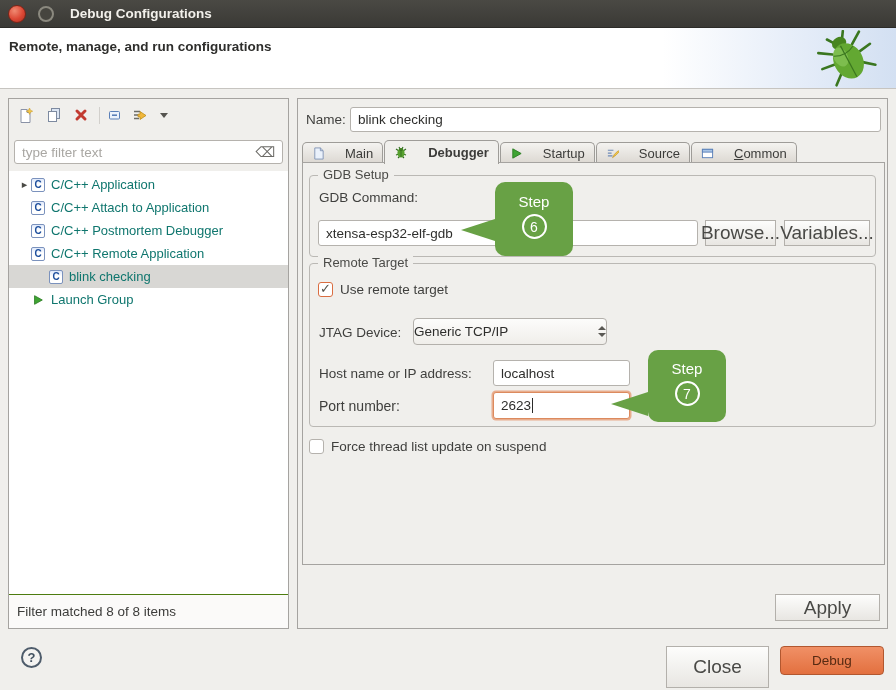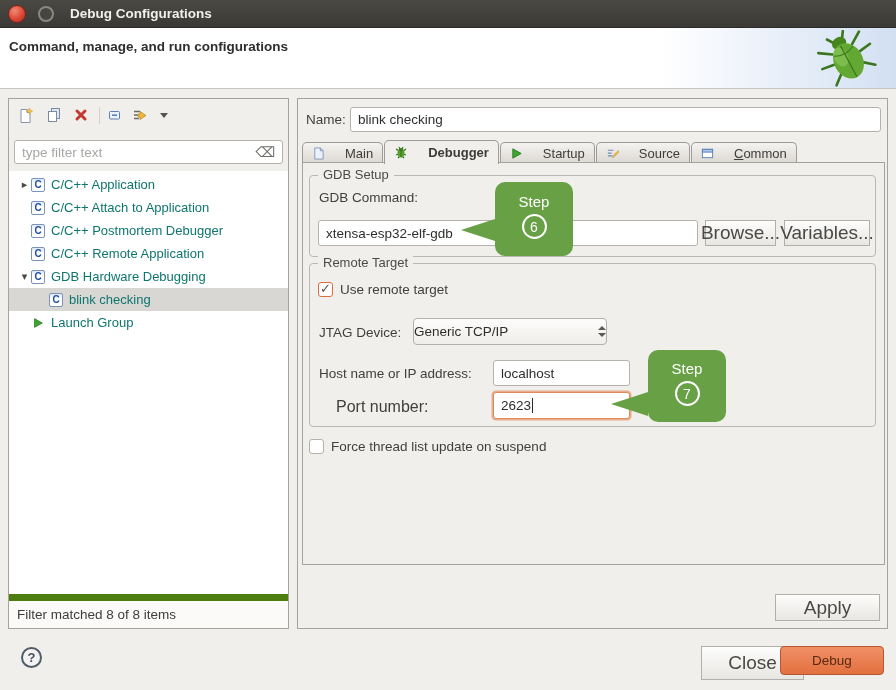--- a/index.html
+++ b/index.html
@@ -52,21 +52,21 @@
   .exp.col::before { content:"▸"; }
   .exp.expd::before { content:"▾"; }
   .indent { width:18px; flex:0 0 auto; }
   .c-icon { width:14px; height:14px; flex:0 0 auto; margin-right:6px;
             background:linear-gradient(#dfe9fb,#ffffff 45%); border:1px solid #7b92bd; border-radius:2px;
             display:flex; align-items:center; justify-content:center; }
   .c-icon::before { content:"C"; font-size:10px; font-weight:bold; color:#1d4e9c; }
   .play-icon { width:14px; height:14px; flex:0 0 auto; margin-right:6px; display:flex; align-items:center; justify-content:center; }
 
   .left-status { position:absolute; left:0; right:0; bottom:0; height:34px;
-                 border-top:7px solid #4d7c0f; display:flex; align-items:center; padding-left:8px;
+                 border-top:1px solid #4d7c0f; display:flex; align-items:center; padding-left:8px;
                  color:#3d3d3b; font-size:13.5px; background:#fbfaf9; }
 
   .right-panel { position:absolute; left:297px; top:98px; width:591px; height:531px;
                  background:#f0efec; border:1px solid #a5a3a0; }
   .name-label { position:absolute; left:8px; top:13px; font-size:13.5px; }
   .field { background:#fff; border:1px solid #b5b2ad; border-radius:3px;
            display:flex; align-items:center; padding:0 7px; font-size:13.5px; color:#2e2e2c; }
   .name-field { position:absolute; left:52px; top:8px; width:531px; height:25px; }
 
   
@@ -110,21 +110,21 @@
            background:linear-gradient(#fcfcfb,#f0eeea); border:1px solid #b3b0ab; border-radius:4px;
            display:flex; align-items:center; padding:0 0; font-size:13.5px; color:#2e2e2c; }
   .spinner { margin-left:auto; display:flex; flex-direction:column; gap:3px; }
   .sp-up { width:0; height:0; border-left:4px solid transparent; border-right:4px solid transparent;
            border-bottom:4px solid #5a5954; }
   .sp-dn { width:0; height:0; border-left:4px solid transparent; border-right:4px solid transparent;
            border-top:4px solid #5a5954; }
 
   .host-label { position:absolute; left:9px; top:102px; font-size:13.5px; }
   .host-field { position:absolute; left:183px; top:96px; width:137px; height:26px; }
-  .port-label { position:absolute; left:26px; top:134px; font-size:16px; }
+  .port-label { position:absolute; left:9px; top:134px; font-size:14px; }
   .port-field { position:absolute; left:183px; top:128px; width:137px; height:27px;
                 border:1px solid #dc8a5e; box-shadow:0 0 0 1.5px rgba(228,136,90,.65); }
   .caret-bar { width:1px; height:15px; background:#2b2b2a; margin-left:1px; }
 
   .force-row { left:6px; top:276px; }
 
   .btn-revert { position:absolute; left:364px; top:495px; width:105px; height:27px; }
   .btn-apply { position:absolute; left:477px; top:495px; width:105px; height:27px; }
 
   
@@ -138,39 +138,39 @@
   .co-tail { position:absolute; width:0; height:0; z-index:10;
              border-top:11px solid transparent; border-bottom:11px solid transparent;
              border-right:34px solid #68a145; }
   .tail-6 { left:461px; top:219px; }
   .tail-7 { left:611px; top:392px; border-top-width:12px; border-bottom-width:12px; border-right-width:37px; }
 
   
   .help-circle { position:absolute; left:21px; top:647px; width:21px; height:21px; border-radius:50%;
                  border:2px solid #4e5c6b; color:#41505f; font-weight:bold; font-size:13px;
                  display:flex; align-items:center; justify-content:center; background:#f4f3f1; }
-  .btn-close { position:absolute; left:666px; top:646px; width:103px; height:34px;margin-left:35px; }
+  .btn-close { position:absolute; left:666px; top:646px; width:103px; height:42px; }
   .btn-debug { position:absolute; left:780px; top:646px; width:104px; height:29px;
                background:linear-gradient(#f09066,#e3703f); border:1px solid #b2572f;
                color:#572a12; display:flex; align-items:center; justify-content:center; font-size:13.5px;
                border-radius:4px; }
 </style>
 </head>
 <body>
 
 <div class="window">
 
   <div class="titlebar">
     <div class="tb-close"></div>
     <div class="tb-max"></div>
     <div class="tb-title">Debug Configurations</div>
   </div>
 
   <div class="header">
-    <div class="header-title">Command, manage, and run configurations</div>
+    <div class="header-title">Remote, manage, and run configurations</div>
     <div class="beetle">
       <svg width="72" height="58" viewBox="0 0 72 58">
         <g transform="rotate(-28 36 30)">
           <g stroke="#3a761f" stroke-width="2.6" stroke-linecap="round" fill="none">
             <path d="M25 18 L13 10"></path>
               <path d="M23 28 L9 26"></path>
               <path d="M25 38 L14 47"></path>
             <path d="M47 18 L59 10"></path>
               <path d="M49 28 L63 26"></path>
               <path d="M47 38 L58 47"></path>
@@ -245,25 +245,20 @@
       <div class="trow">
         <span class="exp none"></span>
         <span class="c-icon"></span>
         <span>C/C++ Postmortem Debugger</span>
       </div>
       <div class="trow">
         <span class="exp none"></span>
         <span class="c-icon"></span>
         <span>C/C++ Remote Application</span>
       </div>
-      <div class="trow">
-        <span class="exp expd"></span>
-        <span class="c-icon"></span>
-        <span>GDB Hardware Debugging</span>
-      </div>
       <div class="trow sel">
         <span class="exp none"></span>
         <span class="indent"></span>
         <span class="c-icon"></span>
         <span>blink checking</span>
       </div>
       <div class="trow">
         <span class="exp none"></span>
         <span class="play-icon">
           <svg width="12" height="12" viewBox="0 0 14 14">

